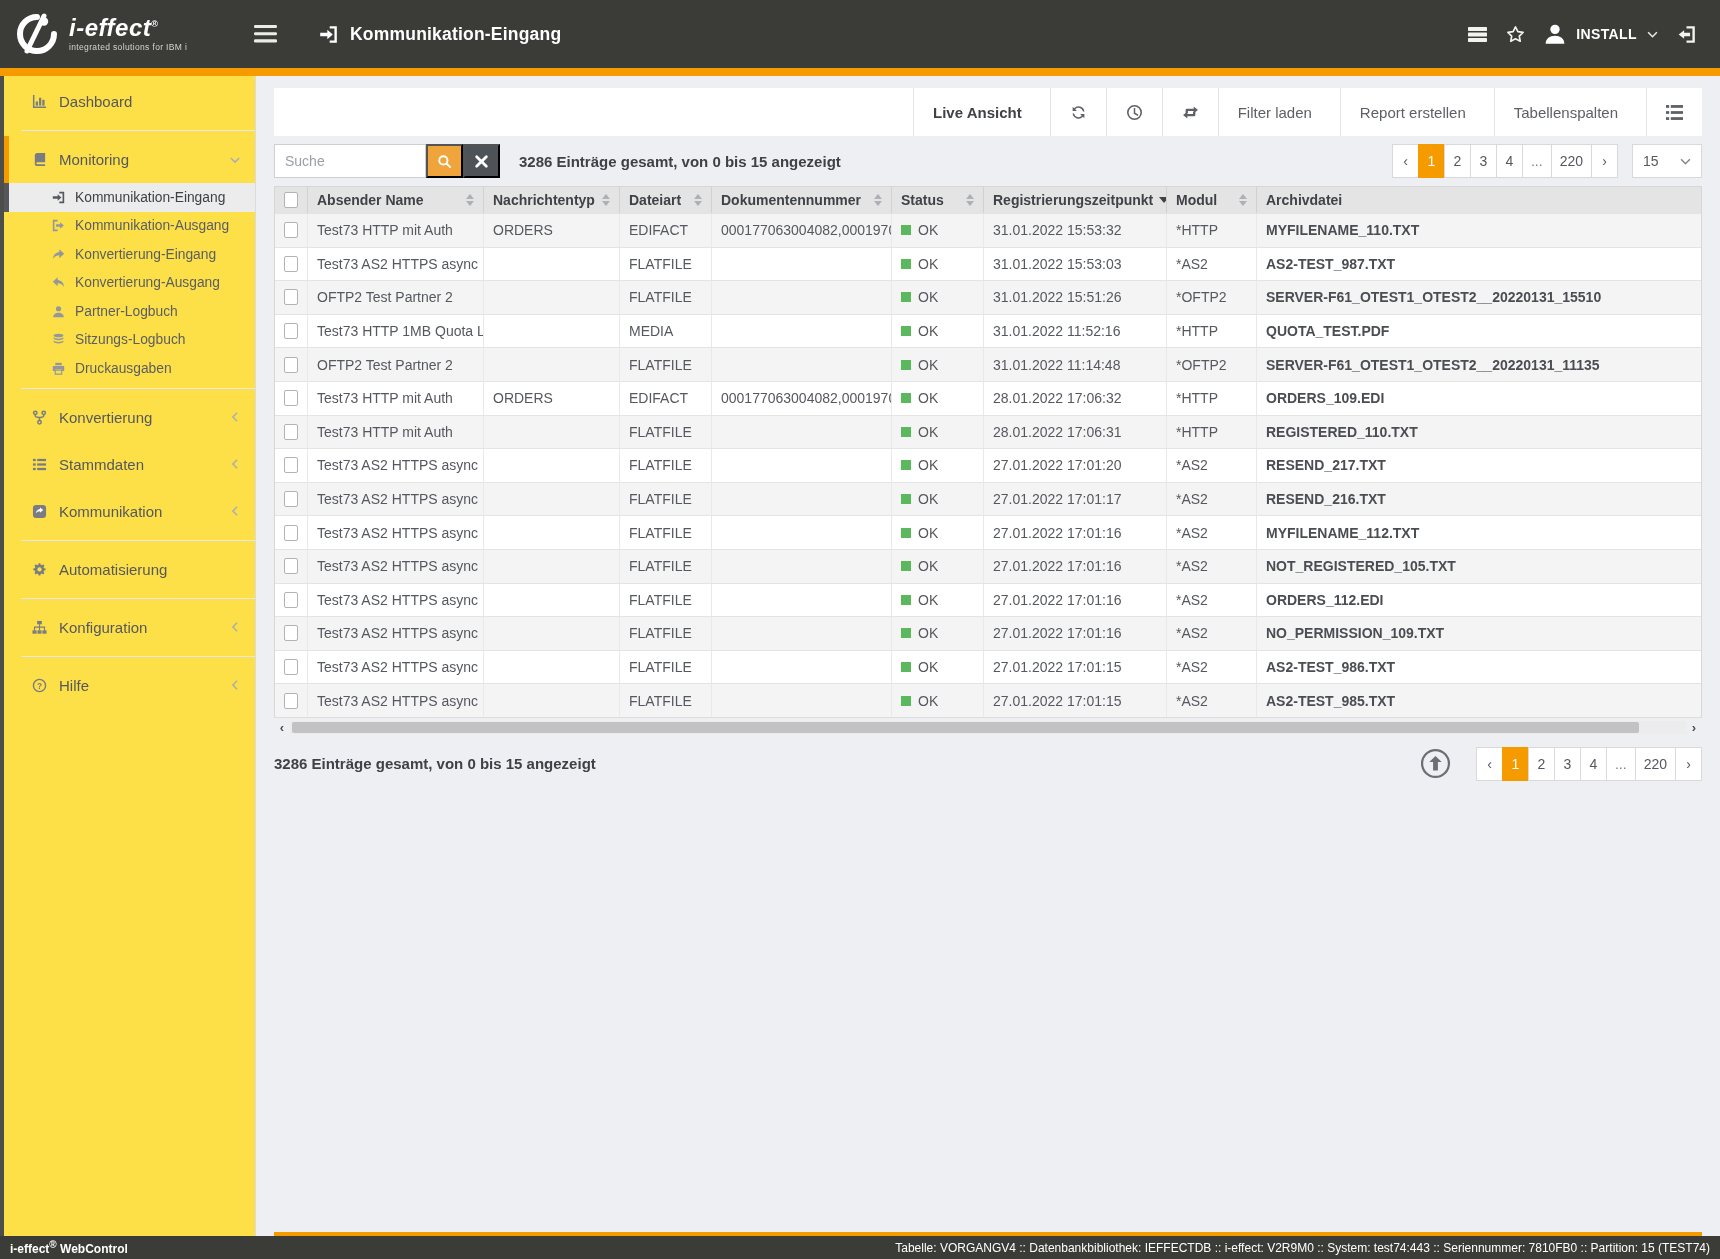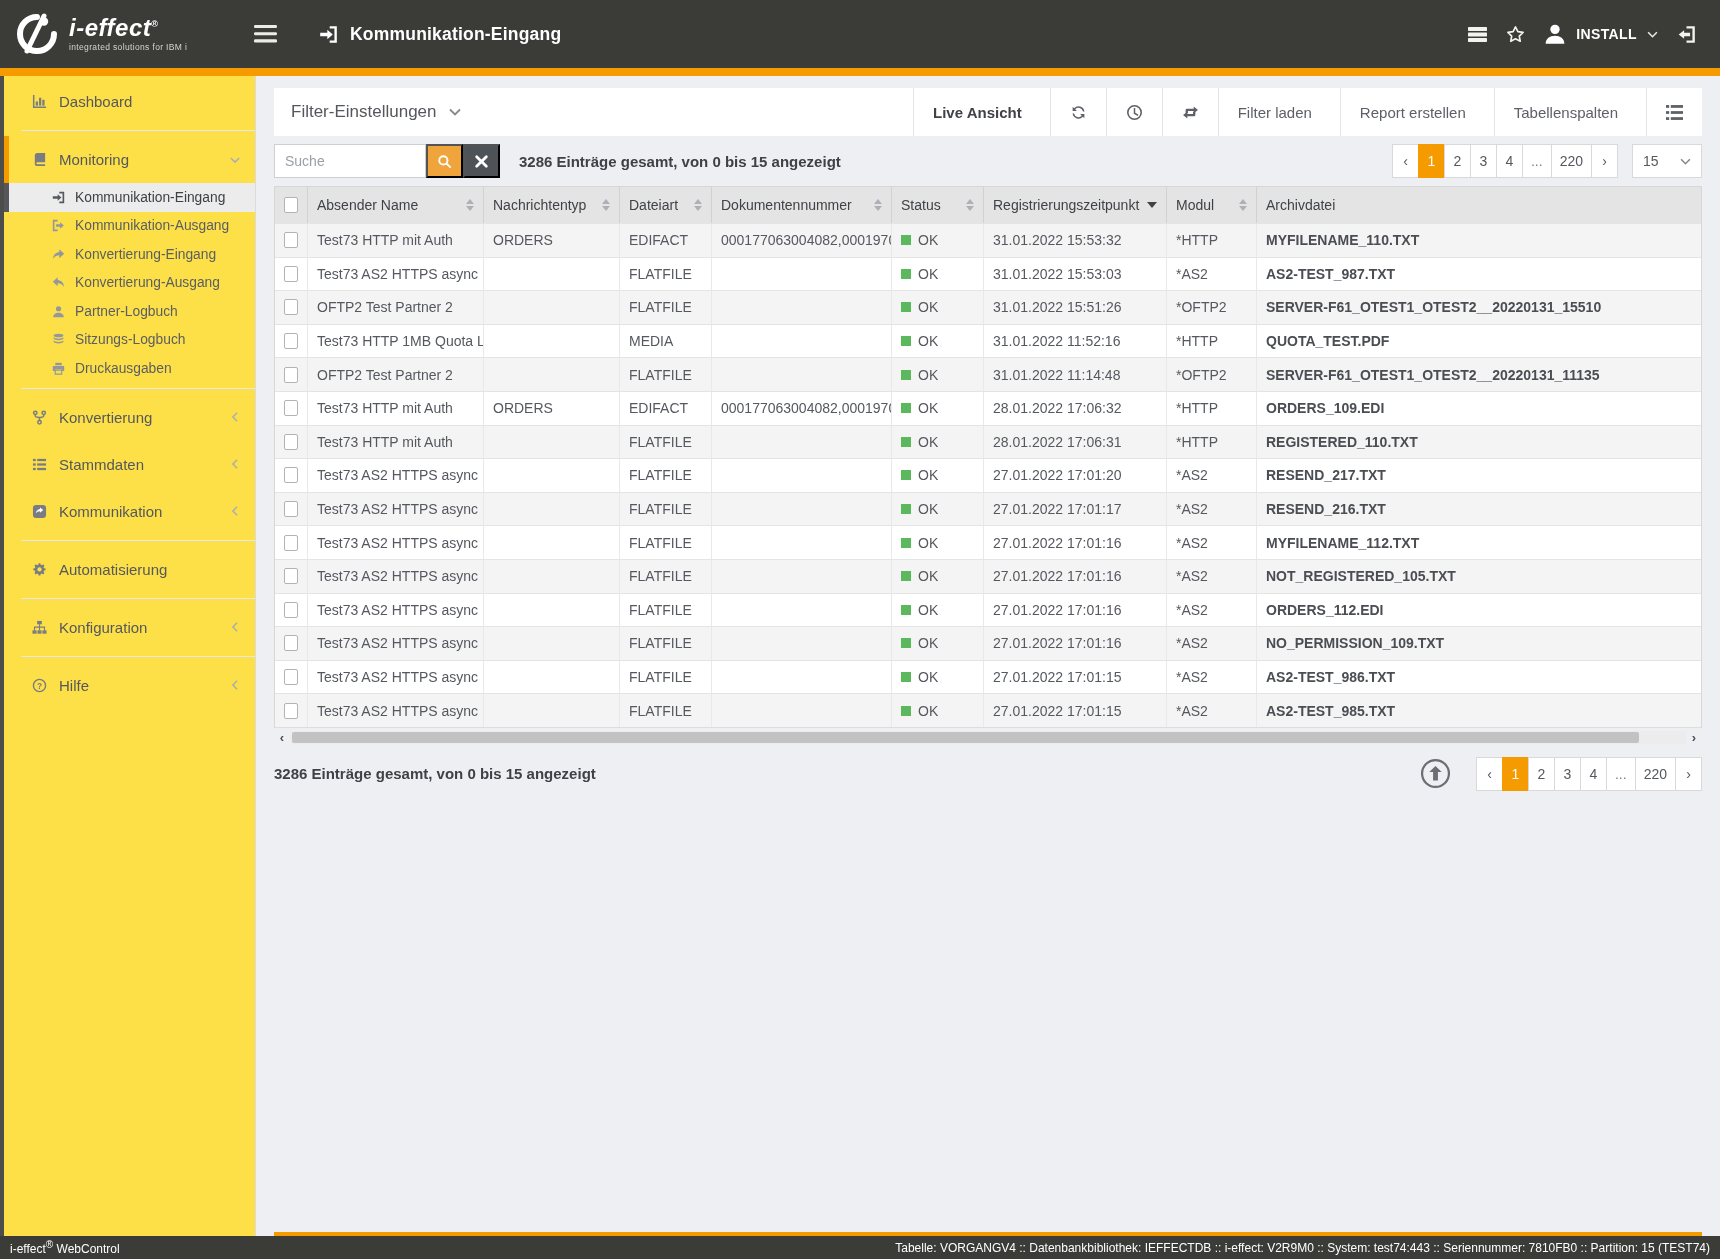--- a/index.html
+++ b/index.html
@@ -71,21 +71,21 @@
   .summary{margin-left:19px;font-weight:bold;font-size:15px;color:#3e4145}
   .pager{display:flex;margin-left:auto}
   .pg{min-width:27px;height:34px;padding:0 8px;background:#fff;border:1px solid #d9d9d9;margin-left:-1px;display:flex;align-items:center;justify-content:center;font-size:14px;color:#55585e;cursor:pointer}
   .pg.active{background:var(--accent);border-color:var(--accent);color:#fff}
   .pg.dots{cursor:default;color:#7c7f85}
   .psize{width:70px;height:34px;margin-left:14px;background:#fff;border:1px solid #d9d9d9;display:flex;align-items:center;justify-content:space-between;padding:16px 10px;color:#55585e;cursor:pointer}
   .psize .chev-g svg{width:11px;height:7px}
 
   
   .table{margin-top:8px;flex:none;border:1px solid #d7d7d7;border-bottom:1px solid #ddd;background:#fff}
-  .thead{display:flex;background:#e4e4e4;height:36px;font-weight:normal;color:#3f4246;font-size:14px}
+  .thead{display:flex;background:#e4e4e4;height:26px;font-weight:bold;color:#3f4246;font-size:14px}
   .th,.td{display:flex;align-items:center;padding:0 9px;white-space:nowrap;overflow:hidden}
   .th{border-right:1px solid #d1d1d1}
   .td{border-right:1px solid #e9e9e9}
   .tr{display:flex;height:33.6px;border-top:1px solid #e4e4e4;font-size:14px;color:#55585e;background:#fff}
   .tbody .tr:nth-child(odd){background:#f4f4f4}
   .c-check{width:33px;justify-content:center;flex:none}
   .c-absender{width:176px;flex:none}
   .c-typ{width:136px;flex:none}
   .c-dateiart{width:92px;flex:none}
   .c-doknr{width:180px;flex:none}
@@ -110,21 +110,21 @@
 
   
   .bottom{display:flex;align-items:center;margin-top:13px;flex:none}
   .upbtn{margin-left:auto;display:flex;color:#6b6e74;cursor:pointer}
   .upbtn svg{width:31px;height:31px}
   .bottom .pager{margin-left:26px}
 
   
   .footline{height:4px;background:var(--accent);flex:none;margin-top:auto}
   .footer{height:23px;background:var(--dark);color:#fff;display:flex;align-items:center;justify-content:space-between;padding:0 10px;font-size:12px;flex:none}
-  .footer .brand{font-weight:normal}
+  .footer .brand{font-weight:bold}
 </style>
 </head>
 <body>
 
 <div class="app">
 
   <header class="topbar">
     <div class="logo">
       <span style="display: inline-flex;">
           <svg viewBox="0 0 46 46" style="">
@@ -379,28 +379,20 @@
             <svg viewBox="0 0 8 12" fill="none" stroke="currentColor" stroke-width="1.8" style="">
               <path d="M6.5 1L1.5 6l5 5"></path>
             </svg>
           </span>
         </div>
       </aside>
 
     <main class="main">
 
       <div class="toolbar">
-        <div class="fset">
-          <span>Filter-Einstellungen</span>
-          <span class="chev-g" style="display: inline-flex;">
-              <svg viewBox="0 0 12 8" fill="none" stroke="currentColor" stroke-width="1.8" style="">
-                <path d="M1 1.5l5 5 5-5"></path>
-              </svg>
-            </span>
-        </div>
         <div class="tb strong first">
           <span>Live Ansicht</span>
           <span class="chev-g" style="display: inline-flex;">
               <svg viewBox="0 0 12 8" fill="none" stroke="currentColor" stroke-width="1.8" style="">
                 <path d="M1 1.5l5 5 5-5"></path>
               </svg>
             </span>
         </div>
         <div class="tb">
             <span class="bicon" style="display: inline-flex;">

